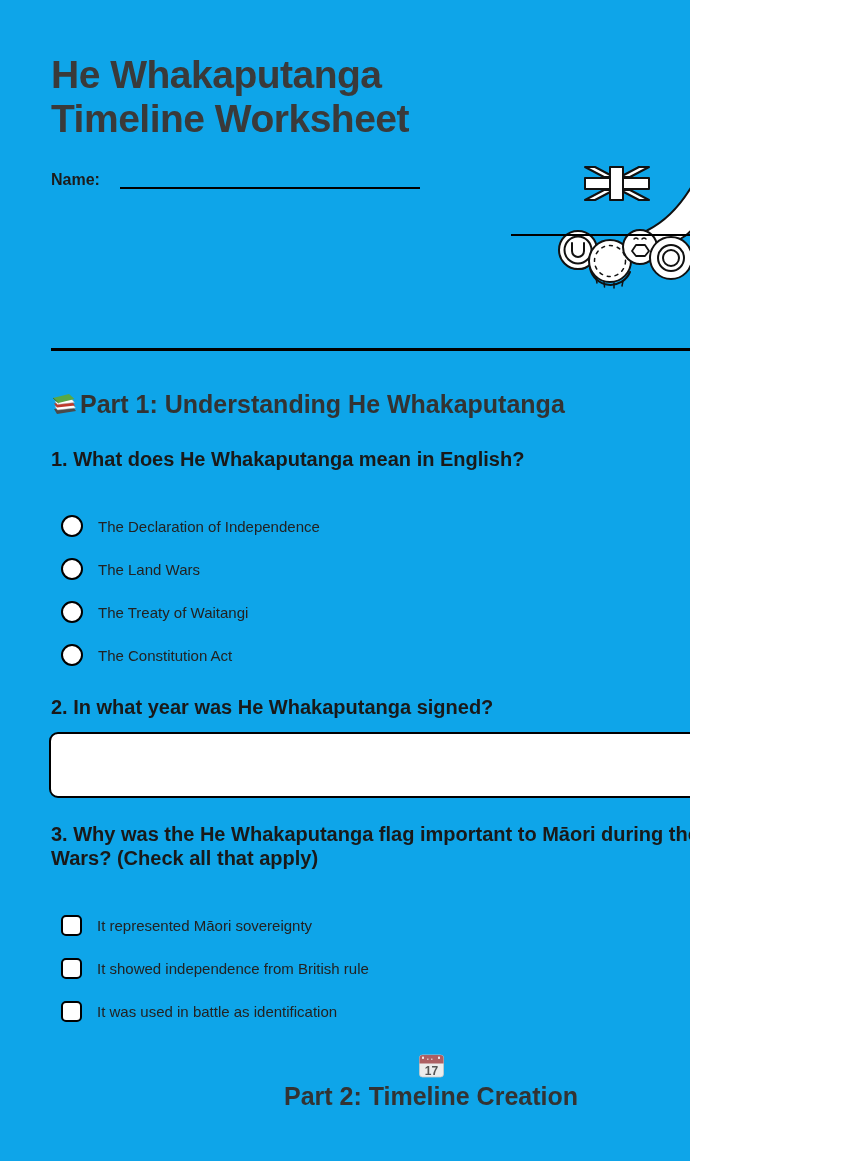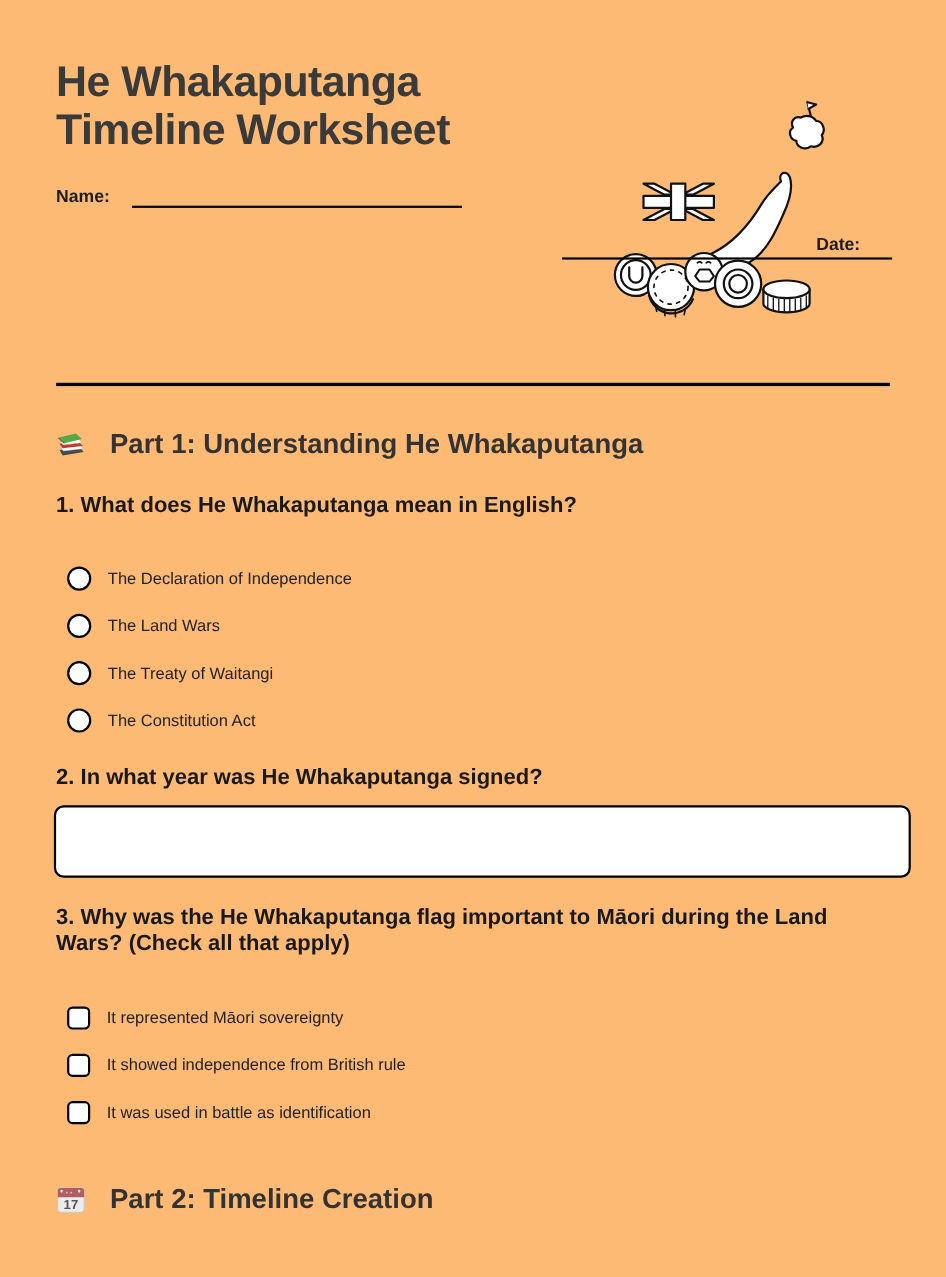--- a/index.html
+++ b/index.html
@@ -1,27 +1,27 @@
 <!DOCTYPE html>
 <html><head>
 <meta charset="utf-8">
 <style>
   html,body{margin:0;padding:0;background:#fff;}
-  .page{position:relative;width:860px;height:1161px;background:#fdba74;overflow:hidden;
+  .page{position:relative;width:690px;height:1161px;background:#0ea5e9;overflow:hidden;
         font-family:"Liberation Sans",sans-serif;color:#1c1c1c;}
   .content{position:absolute;left:51px;top:0;width:760px;}
   .title{margin-top:53px;font-size:39px;font-weight:bold;color:#3a3a3a;line-height:44px;letter-spacing:-0.5px;}
   .field-row{display:flex;align-items:flex-end;margin-top:26px;height:22px;}
   .field-row.date{margin-top:25px;flex-direction:column;}
   .field-label{font-size:16px;font-weight:bold;color:#1c1c1c;width:69px;}
   .write-line{width:300px;height:20px;border-bottom:2.5px solid #000;font-size:14px;}
   .divider{margin-top:112px;width:758px;border-top:3.5px solid #000;}
-  .part-heading{margin-top:38px;display:flex;align-items:center;gap:22px;
+  .part-heading{margin-top:38px;display:flex;align-items:center;gap:2px;
                 font-size:25px;font-weight:bold;color:#333;line-height:30px;}
-  .part-heading.p2{margin-top:53px;}
+  .part-heading.p2{margin-top:30px;flex-direction:column;}
   .emoji-icon{width:27px;height:27px;flex:none;}
   .question{margin-top:28px;font-size:20px;font-weight:bold;color:#191919;line-height:24px;width:758px;}
   .question.q2{margin-top:29px;}
   .question.q3{margin-top:24px;}
   .option-group{margin-top:44px;margin-left:10px;}
   .option-row{display:flex;align-items:center;height:22px;margin-bottom:21px;}
   .radio{width:22px;height:22px;box-sizing:border-box;border:2.5px solid #000;border-radius:50%;background:#fff;flex:none;cursor:pointer;}
   .checkbox{width:21px;height:21px;box-sizing:border-box;border:2.5px solid #000;border-radius:5px;background:#fff;flex:none;cursor:pointer;}
   .option-label{margin-left:15px;font-size:15px;color:#222;}
   .answer-box{margin-top:13px;margin-left:-2px;width:755px;height:54px;border:2.5px solid #000;

